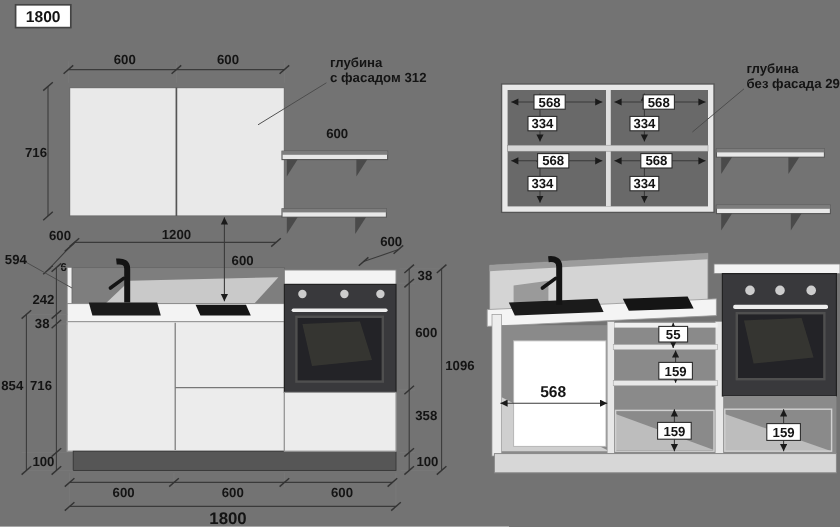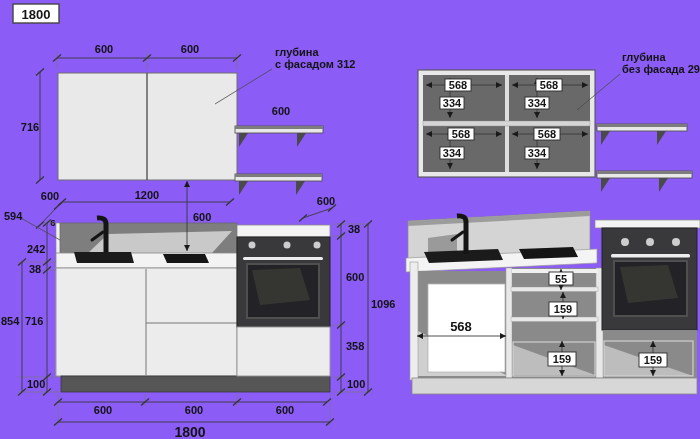--- a/index.html
+++ b/index.html
@@ -1,16 +1,16 @@
 <!DOCTYPE html>
 <html><head>
 <meta charset="utf-8">
 <style>
   html,body{margin:0;padding:0;background:#fff;}
-  #stage{width:700px;height:439px;position:relative;background:#8b5cf6;overflow:hidden;}
+  #stage{width:700px;height:439px;position:relative;background:#737373;overflow:hidden;}
   svg{display:block;}
   text{font-family:"Liberation Sans",sans-serif;font-weight:bold;fill:#141414;}
   .dim{font-size:11px;}
   .dim-s{font-size:9.5px;}
   .dim-l{font-size:14px;}
   .dim-m{font-size:13px;}
   .note{font-size:11px;}
   .dl{stroke:#3a3a3a;stroke-width:0.9;fill:none;}
   .ext{stroke:#7a7a7a;stroke-width:0.6;fill:none;}
   .lead{stroke:#4a4a4a;stroke-width:0.8;fill:none;}

